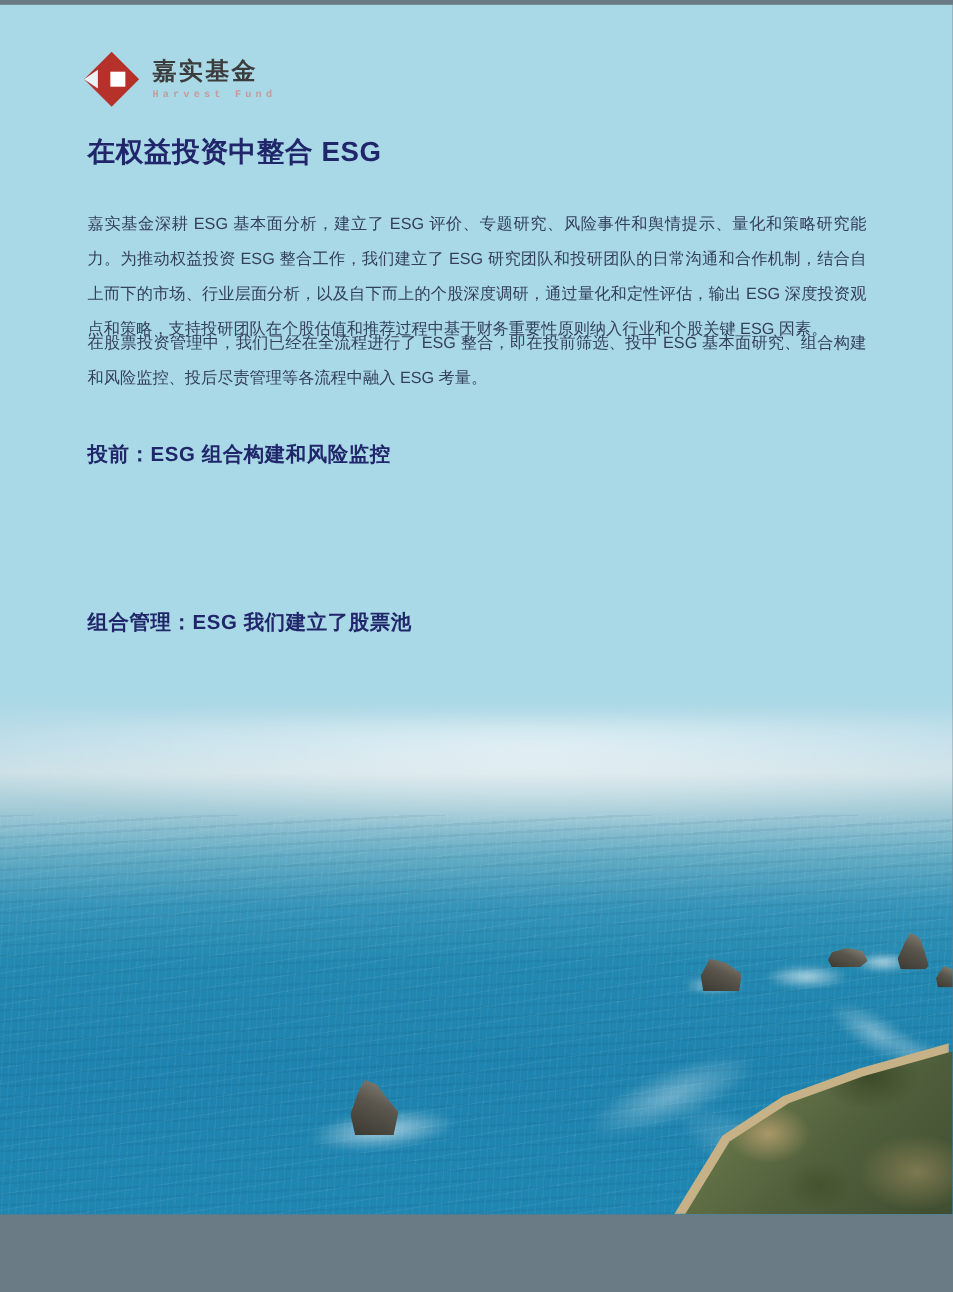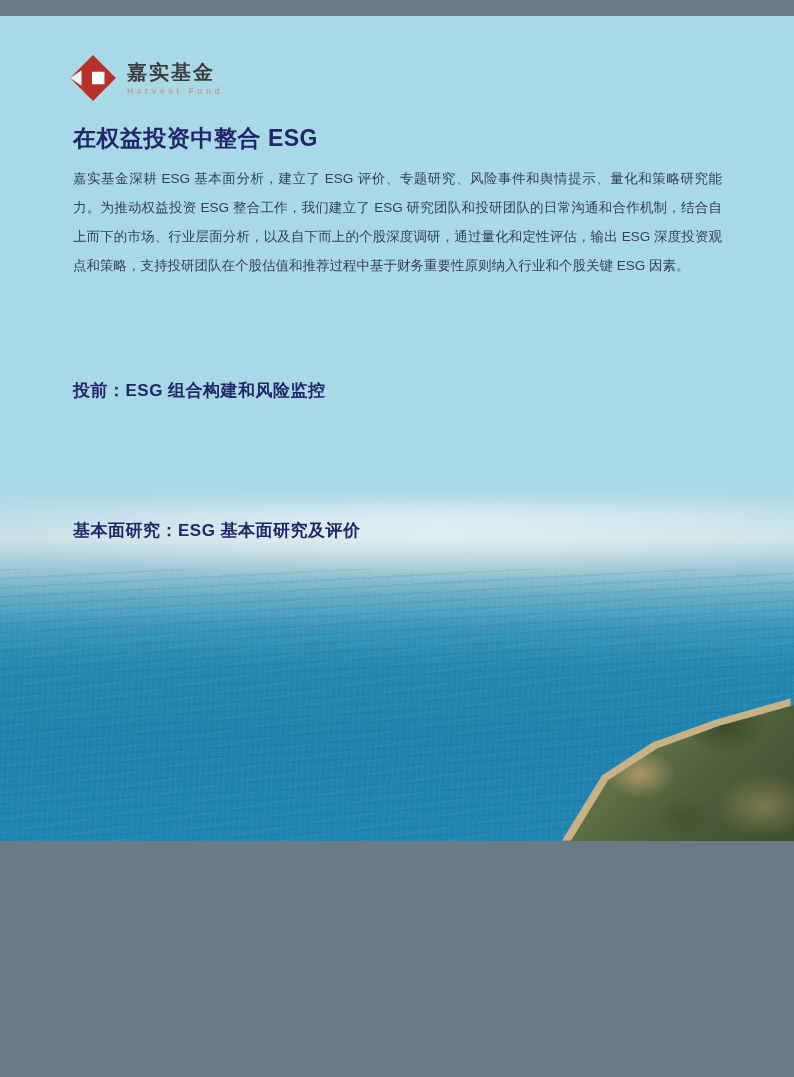--- a/index.html
+++ b/index.html
@@ -2,22 +2,22 @@
 <html><head>
 <meta charset="utf-8">
 <style>
   * { margin: 0; padding: 0; box-sizing: border-box; }
   html, body { background: #6b7b85; }
   body { font-family: "Liberation Sans", "DejaVu Sans", sans-serif; }
 
   .page {
     position: relative;
     width: 794px;
-    height: 825px;
-    margin: 16px auto;
+    height: 1008px;
+    margin: 4px auto;
     overflow: hidden;
     background: linear-gradient(180deg,
       #a9d8e6 0%,
       #a9d8e6 57%,
       #bcdce8 61%,
       #cadfe5 63.5%,
       #a3cbd7 66.5%,
       #62abc4 70.5%,
       #3694b9 74.5%,
       #2489b1 79%,
@@ -71,35 +71,35 @@
 
   .logo { position: absolute; left: 68px; top: 37px; display: flex; align-items: center; }
   .logo-mark { width: 50px; height: 50px; display: block; }
   .logo-text { margin-left: 9px; }
   .logo-cn {
     font-size: 20px; font-weight: bold; color: #3c3c3c;
     letter-spacing: 2px; line-height: 22px;
   }
   .logo-en {
     font-size: 8.5px; color: #c59c9c; letter-spacing: 3.5px;
-    font-weight: bold; margin-top: 3px;
+    font-weight: bold; margin-top: 3px; font-family: Liberation Mono, monospace;
   }
 
   .doc-title {
     position: absolute; left: 73px; top: 107px;
     font-size: 23px; font-weight: bold; color: #21266b;
     letter-spacing: 0.5px;
   }
 
   .para {
     position: absolute; left: 73px; width: 649px;
     font-size: 13.5px; line-height: 29px; color: #333f5b;
     text-align: justify; text-justify: inter-character;
   }
-  .p1 { top: 148px; }
+  .p1 { top: 168px; }
   .p2 { top: 267px; }
   .p3 { top: 411px; }
   .p4 { top: 541px; }
   .p5 { top: 603px; }
 
   .sec-heading {
     position: absolute; left: 73px;
     font-size: 17px; font-weight: bold; color: #20266a;
     letter-spacing: 0.5px;
   }
@@ -152,21 +152,22 @@
       </svg>
       <div class="logo-text">
         <div class="logo-cn">嘉实基金</div>
         <div class="logo-en">Harvest Fund</div>
       </div>
     </div>
 
     <h1 class="doc-title">在权益投资中整合 ESG</h1>
 
     <p class="para p1">嘉实基金深耕 ESG 基本面分析，建立了 ESG 评价、专题研究、风险事件和舆情提示、量化和策略研究能力。为推动权益投资 ESG 整合工作，我们建立了 ESG 研究团队和投研团队的日常沟通和合作机制，结合自上而下的市场、行业层面分析，以及自下而上的个股深度调研，通过量化和定性评估，输出 ESG 深度投资观点和策略，支持投研团队在个股估值和推荐过程中基于财务重要性原则纳入行业和个股关键 ESG 因素。</p>
+    <p class="para p2">在股票投资管理中，我们已经在全流程进行了 ESG 整合，即在投前筛选、投中 ESG 基本面研究、组合构建和风险监控、投后尽责管理等各流程中融入 ESG 考量。</p>
 
     <h2 class="sec-heading h1">投前：ESG 组合构建和风险监控</h2>
 
-    <h2 class="sec-heading h2">基本面研究：ESG 基本面研究及评价</h2>
+    <h2 class="sec-heading h2">组合管理：ESG 我们建立了股票池</h2>
 
     <div class="page-number">33</div>
   </div>
 
 </div>
 
 </body></html>

